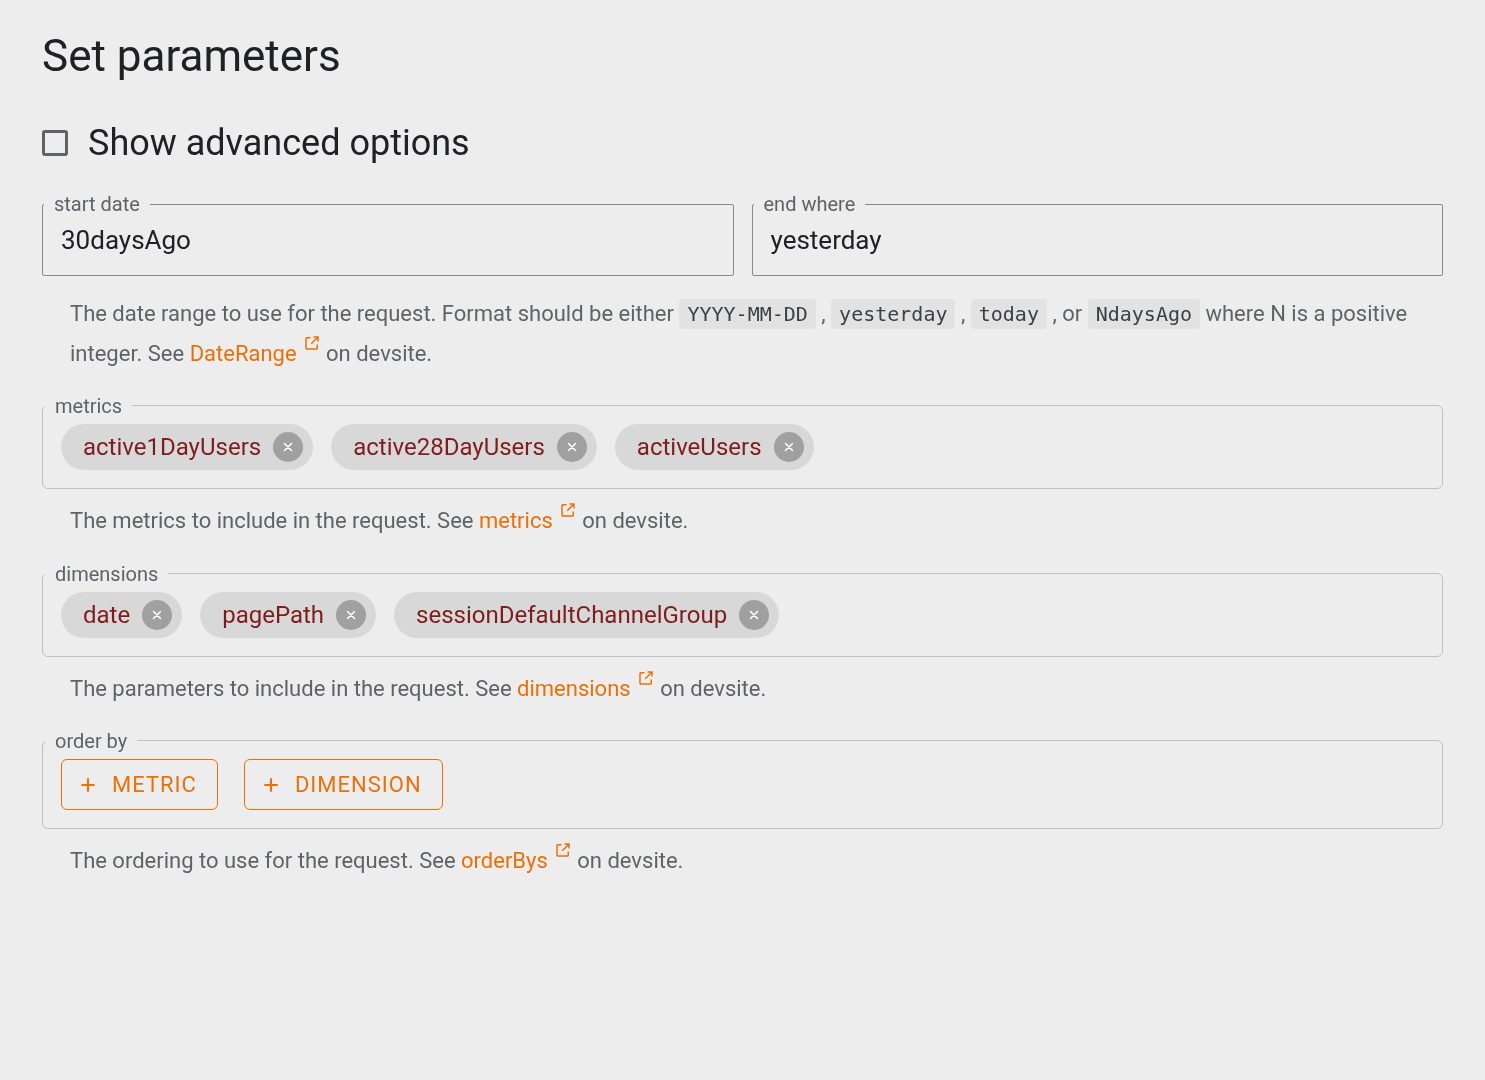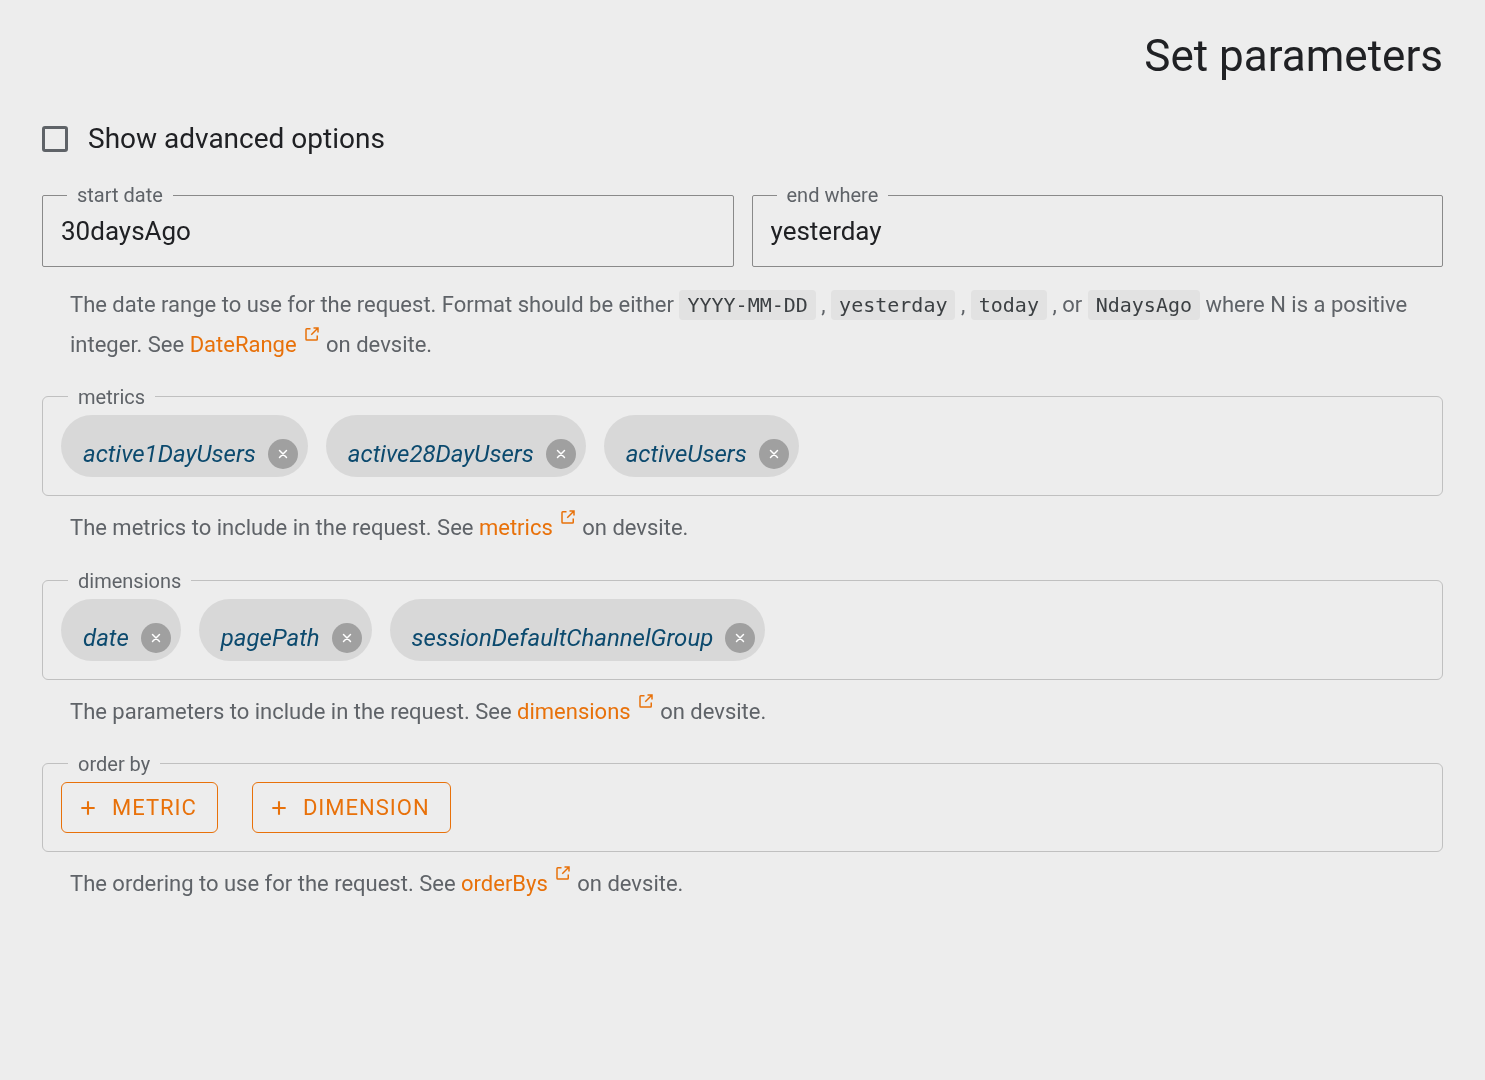--- a/index.html
+++ b/index.html
@@ -24,52 +24,51 @@
     width: 1485px;
     height: 1080px;
   }
   .page {
     padding: 16px 42px 0 42px;
   }
   .header-title {
     font-size: 44px;
     font-weight: 400;
     margin: 14px 0 40px 0;
-    text-align: right;
   }
   .checkbox-row {
     display: flex;
     align-items: center;
     gap: 20px;
     margin-bottom: 40px;
   }
   .checkbox-box {
     width: 26px;
     height: 26px;
     border: 3px solid #5f6368;
     border-radius: 3px;
     background: #fff0;
   }
   .checkbox-label {
-    font-size: 28px;
+    font-size: 36px;
     color: var(--text-primary);
   }
   .date-row {
     display: flex;
     gap: 18px;
     margin-bottom: 18px;
   }
   .field-wrap {
     position: relative;
     flex: 1;
   }
   .field-legend {
     position: absolute;
     top: -12px;
-    left: 25px;
+    left: 2px;
     padding: 0 10px;
     background: var(--bg);
     font-size: 20px;
     color: var(--text-secondary);
     z-index: 2;
   }
   .text-input {
     width: 100%;
     border: 1px solid var(--border);
     border-radius: 2px;
@@ -92,24 +91,23 @@
     display: flex;
     flex-wrap: wrap;
     gap: 18px;
   }
   .chip {
     display: inline-flex;
     align-items: center;
     gap: 12px;
     background: var(--chip-bg);
     border-radius: 999px;
-    padding: 24px 10px 8px 22px;
+    padding: 8px 10px 8px 22px;
     font-size: 24px;
-    color: #0c4a6e;
-    font-style: italic;
+    color: #7f1d1d;
   }
   .chip-close {
     width: 30px;
     height: 30px;
     border-radius: 50%;
     background: var(--chip-close);
     display: inline-flex;
     align-items: center;
     justify-content: center;
     cursor: pointer;
@@ -172,21 +170,21 @@
     justify-content: center;
   }
   .outline-btn .plus svg {
     stroke: var(--accent);
     stroke-width: 2.5;
     width: 20px;
     height: 20px;
   }
   .orderby-row {
     display: flex;
-    gap: 34px;
+    gap: 26px;
   }
 </style>
 </head>
 <body>
 
 <div class="page">
   <h1 class="header-title">Set parameters</h1>
 
   <div class="checkbox-row">
     <span class="checkbox-box"></span>

